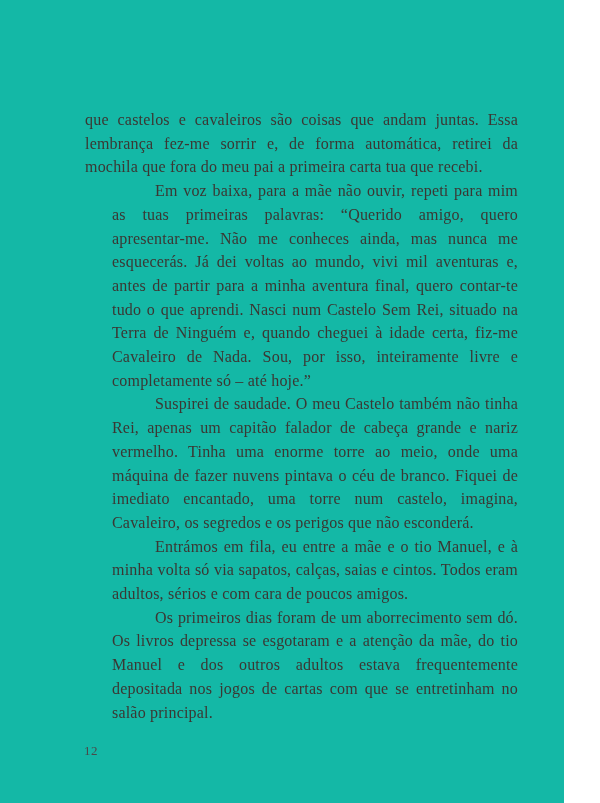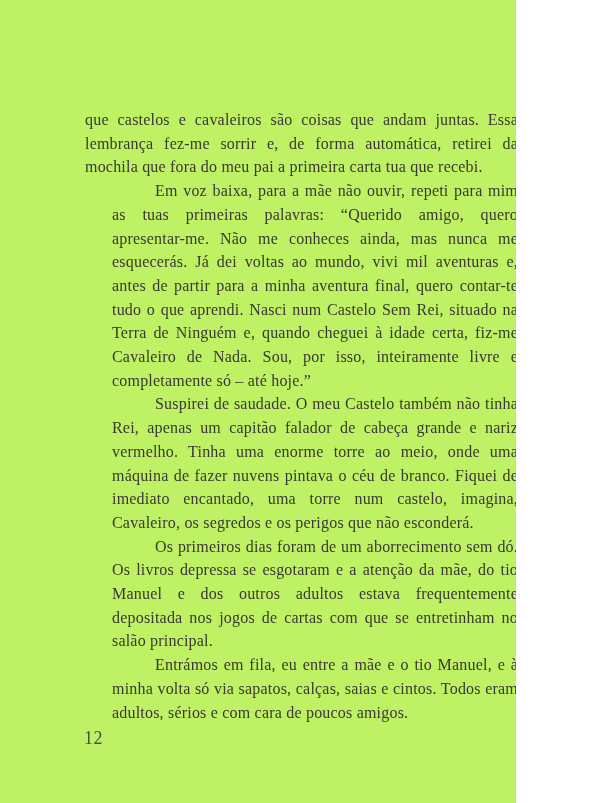--- a/index.html
+++ b/index.html
@@ -2,23 +2,23 @@
 <html><head>
 <meta charset="utf-8">
 <style>
   html, body {
     margin: 0;
     padding: 0;
     background: #ffffff;
   }
   .page {
     position: relative;
-    width: 516px;
+    width: 564px;
     height: 803px;
-    background: #bef264;
+    background: #14b8a6;
     overflow: hidden;
     font-family: "Liberation Serif", "DejaVu Serif", serif;
     text-decoration: underline;
   }
   .text-block {
     position: absolute;
     left: 85px;
     top: 108px;
     width: 433px;
     color: #3b3733;
@@ -32,34 +32,34 @@
     text-justify: inter-word;
     letter-spacing: 0.2px;
   }
   .text-block p.indent {
     text-indent: 43px;
     margin-left: 27px;
   }
   .page-number {
     position: absolute;
     left: 84px;
-    top: 728px;
-    font-size: 18px;
+    top: 743px;
+    font-size: 13px;
     color: #4a4a4a;
     letter-spacing: 0.5px;
   }
 </style>
 </head>
 <body>
 
 <div class="page">
 
   <div class="text-block">
     <p>que castelos e cavaleiros são coisas que andam juntas. Essa lembrança fez-me sorrir e, de forma automática, retirei da mochila que fora do meu pai a primeira carta tua que recebi.</p>
     <p class="indent">Em voz baixa, para a mãe não ouvir, repeti para mim as tuas primeiras palavras: “Querido amigo, quero apresentar-me. Não me conheces ainda, mas nunca me esquecerás. Já dei voltas ao mundo, vivi mil aventuras e, antes de partir para a minha aventura final, quero contar-te tudo o que aprendi. Nasci num Castelo Sem Rei, situado na Terra de Ninguém e, quando cheguei à idade certa, fiz-me Cavaleiro de Nada. Sou, por isso, inteiramente livre e completamente só – até hoje.”</p>
     <p class="indent">Suspirei de saudade. O meu Castelo também não tinha Rei, apenas um capitão falador de cabeça grande e nariz vermelho. Tinha uma enorme torre ao meio, onde uma máquina de fazer nuvens pintava o céu de branco. Fiquei de imediato encantado, uma torre num castelo, imagina, Cavaleiro, os segredos e os perigos que não esconderá.</p>
+    <p class="indent">Entrámos em fila, eu entre a mãe e o tio Manuel, e à minha volta só via sapatos, calças, saias e cintos. Todos eram adultos, sérios e com cara de poucos amigos.</p>
     <p class="indent">Os primeiros dias foram de um aborrecimento sem dó. Os livros depressa se esgotaram e a atenção da mãe, do tio Manuel e dos outros adultos estava frequentemente depositada nos jogos de cartas com que se entretinham no salão principal.</p>
-    <p class="indent">Entrámos em fila, eu entre a mãe e o tio Manuel, e à minha volta só via sapatos, calças, saias e cintos. Todos eram adultos, sérios e com cara de poucos amigos.</p>
   </div>
 
   <div class="page-number">12</div>
 
 </div>
 
 </body></html>

